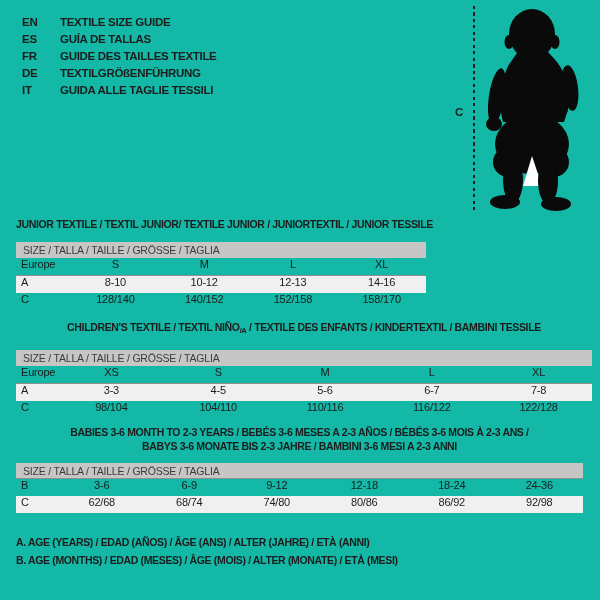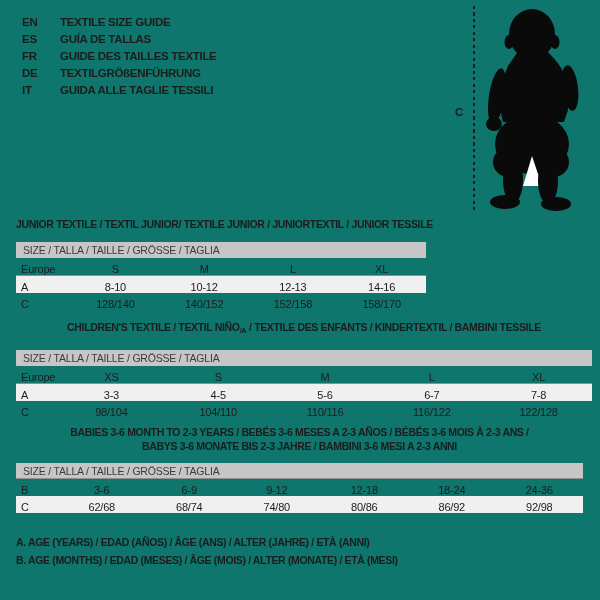--- a/index.html
+++ b/index.html
@@ -1,17 +1,17 @@
 <!DOCTYPE html>
 <html style="--bar: #c6c6c6; --shade: #f0f0f0; --under: #8f8f8f;"><head>
 <meta charset="utf-8">
 <style>
   html,body{margin:0;padding:0;}
   .page{
-    position:relative;width:600px;height:600px;background:#0f766e;overflow:hidden;
+    position:relative;width:600px;height:600px;background:#14b8a6;overflow:hidden;
     font-family:"Liberation Sans","DejaVu Sans",sans-serif;color:#1c1c1c;
   }
   
   .lang-block{position:absolute;left:22px;top:13px;}
   .lang-row{display:flex;height:17px;align-items:center;}
   .lang-code{width:38px;font-size:11.5px;font-weight:bold;letter-spacing:-0.2px;}
   .lang-title{font-size:11.5px;font-weight:bold;letter-spacing:-0.3px;white-space:nowrap;text-align:right;}
   
   .dash-line{
     position:absolute;left:473px;top:6px;width:2px;height:208px;
@@ -28,21 +28,21 @@
   .tbl-title sub{font-size:7.5px;vertical-align:-2px;}
   .tbl0 .bar{margin-top:11px;}
   .tbl1 .bar{margin-top:12px;}
   .tbl2 .bar{margin-top:10px;}
   .bar{
     height:16px;background:var(--bar,#c6c6c6);display:flex;align-items:center;padding-left:7px;
     box-sizing:border-box;
   }
   .bar.hunder{border-bottom:1.5px solid var(--under,#8f8f8f);}
   .bar-text{font-size:10.5px;color:#3b3b3b;letter-spacing:-0.2px;}
-  .row{display:flex;height:17px;align-items:flex-end;}
+  .row{display:flex;height:17px;align-items:flex-start;}
   .row.shaded{background:var(--shade,#f0f0f0);}
   .row.underline{border-bottom:1.5px solid var(--under,#8f8f8f);box-sizing:content-box;}
   .lbl{padding-left:5px;font-size:11px;letter-spacing:-0.2px;box-sizing:border-box;}
   .tbl0 .lbl{width:55px;}
   .tbl1 .lbl,.tbl2 .lbl{width:42px;}
   .val{flex:1;text-align:center;font-size:11px;letter-spacing:-0.2px;}
   
   .legend{position:absolute;left:16px;top:534px;}
   .legend-line{font-size:10.5px;font-weight:bold;letter-spacing:-0.35px;line-height:17.5px;white-space:nowrap;}
 </style>

